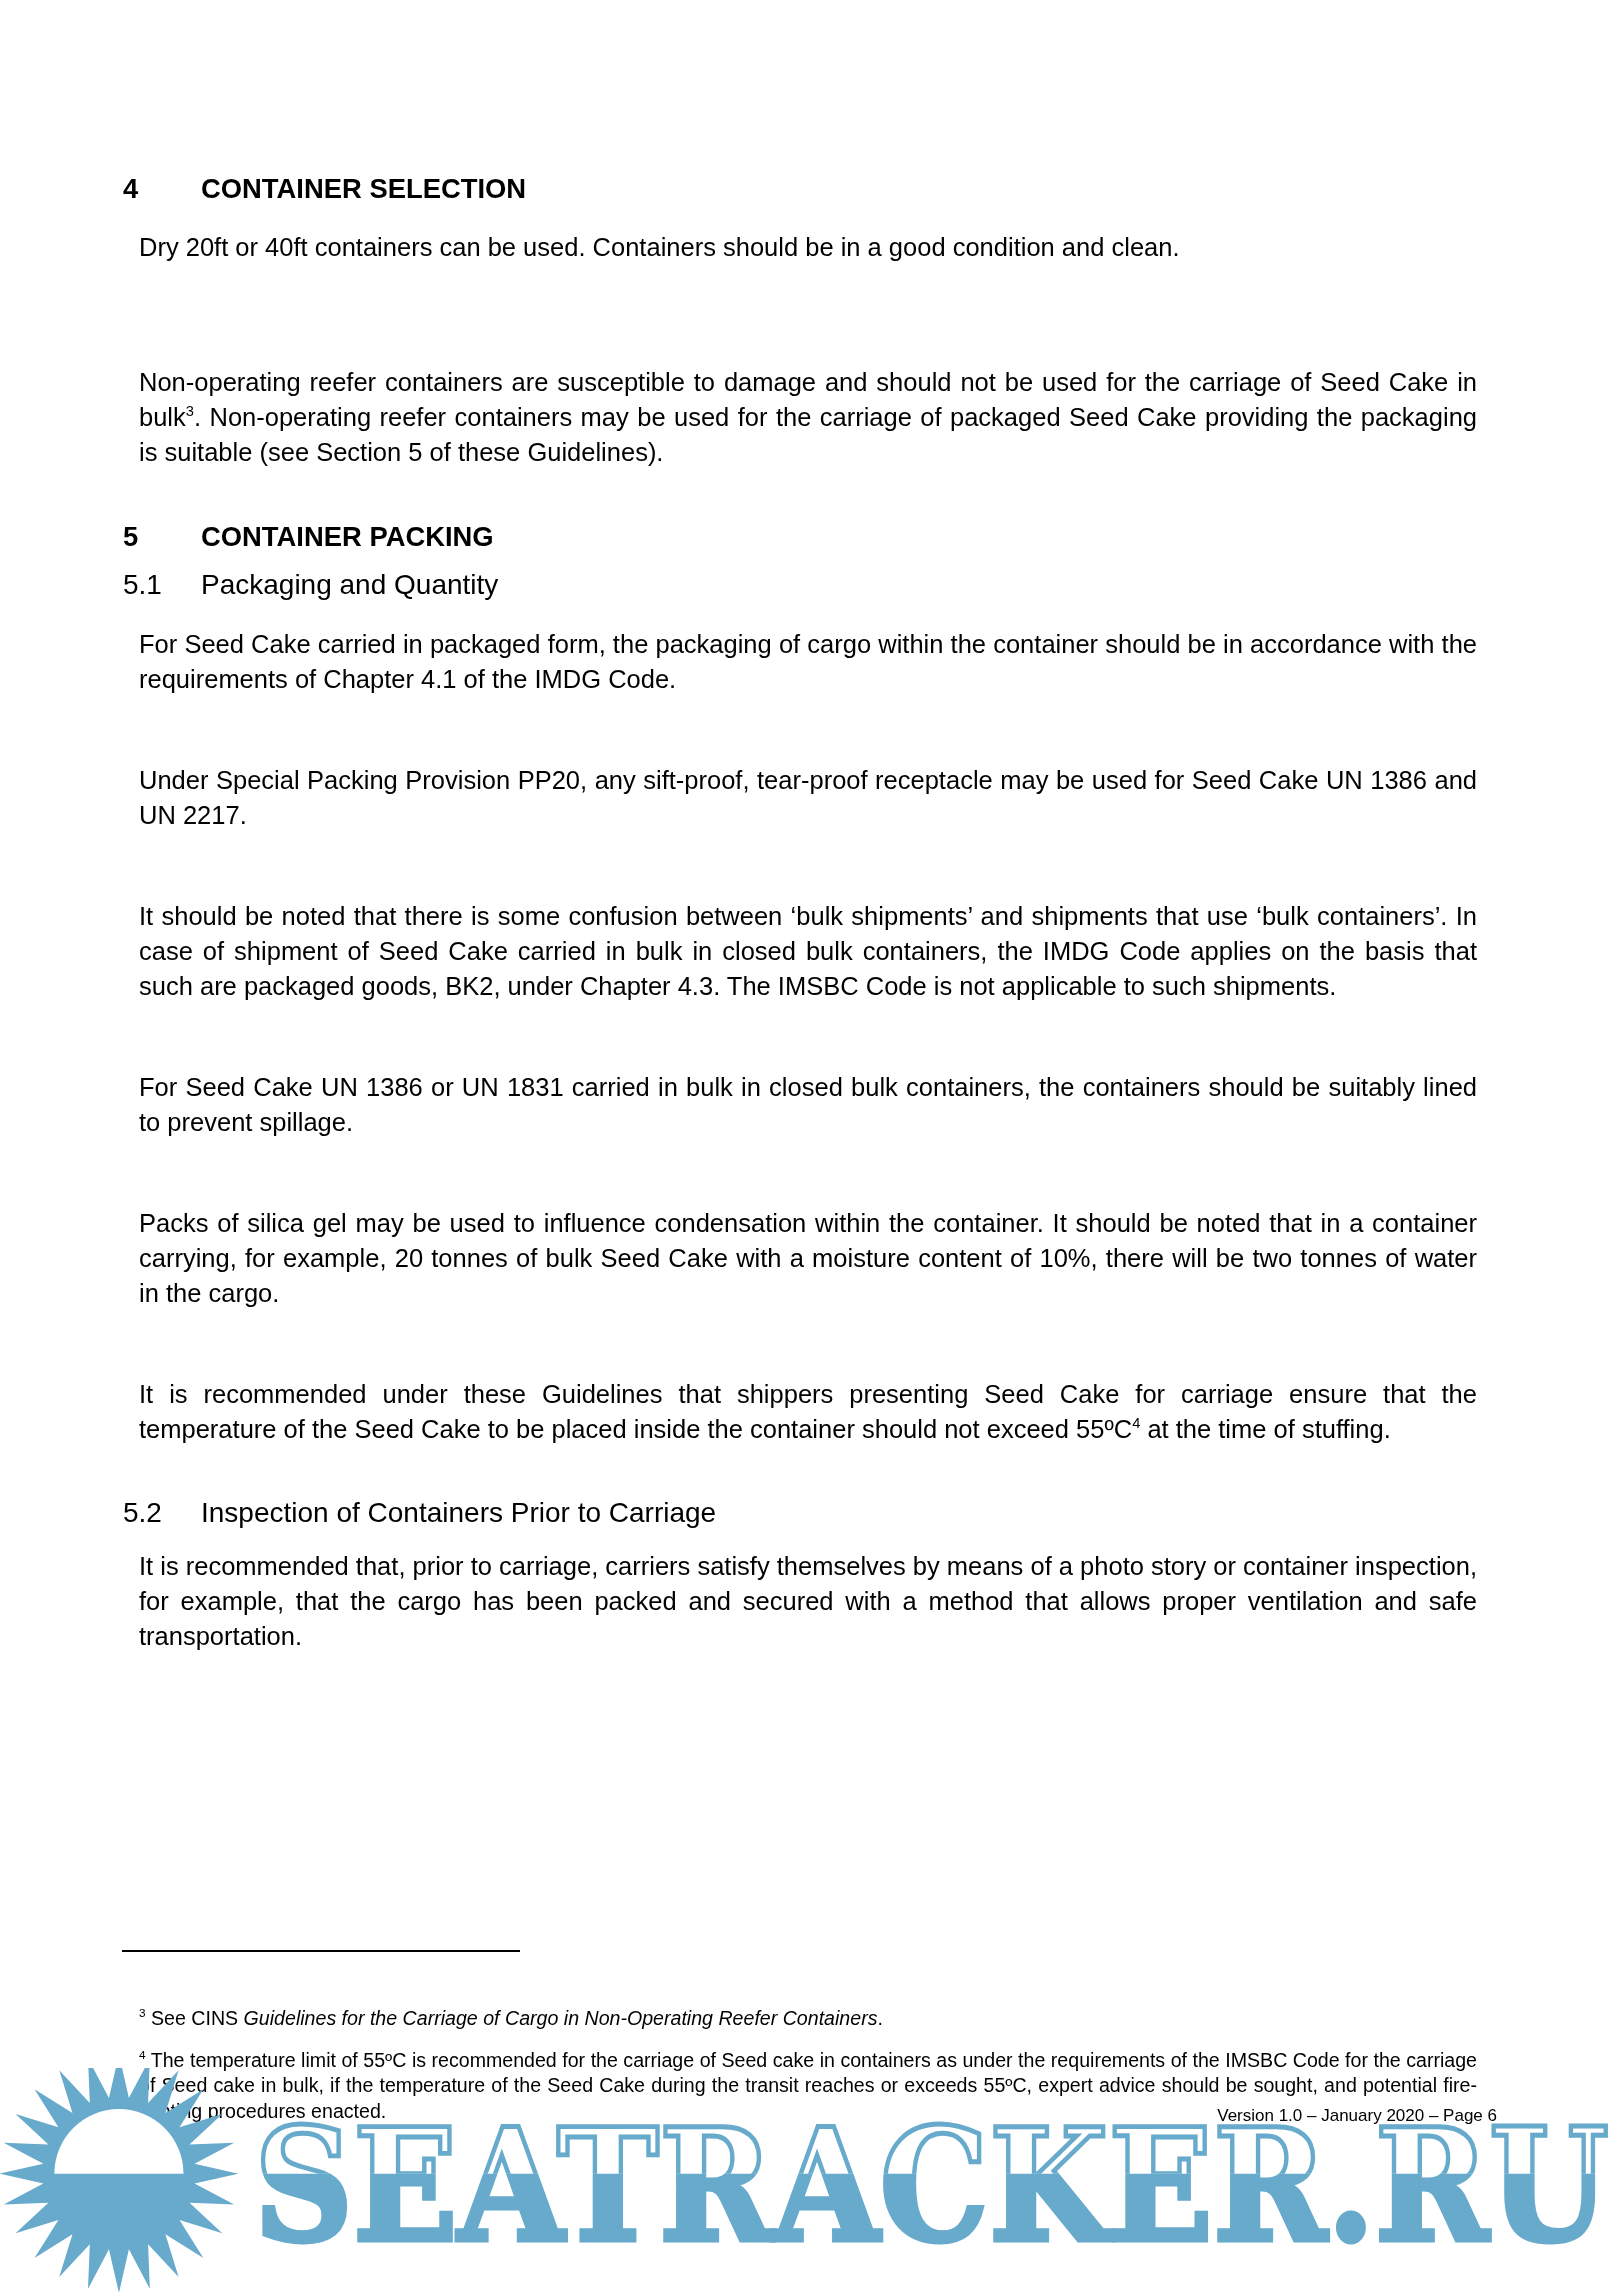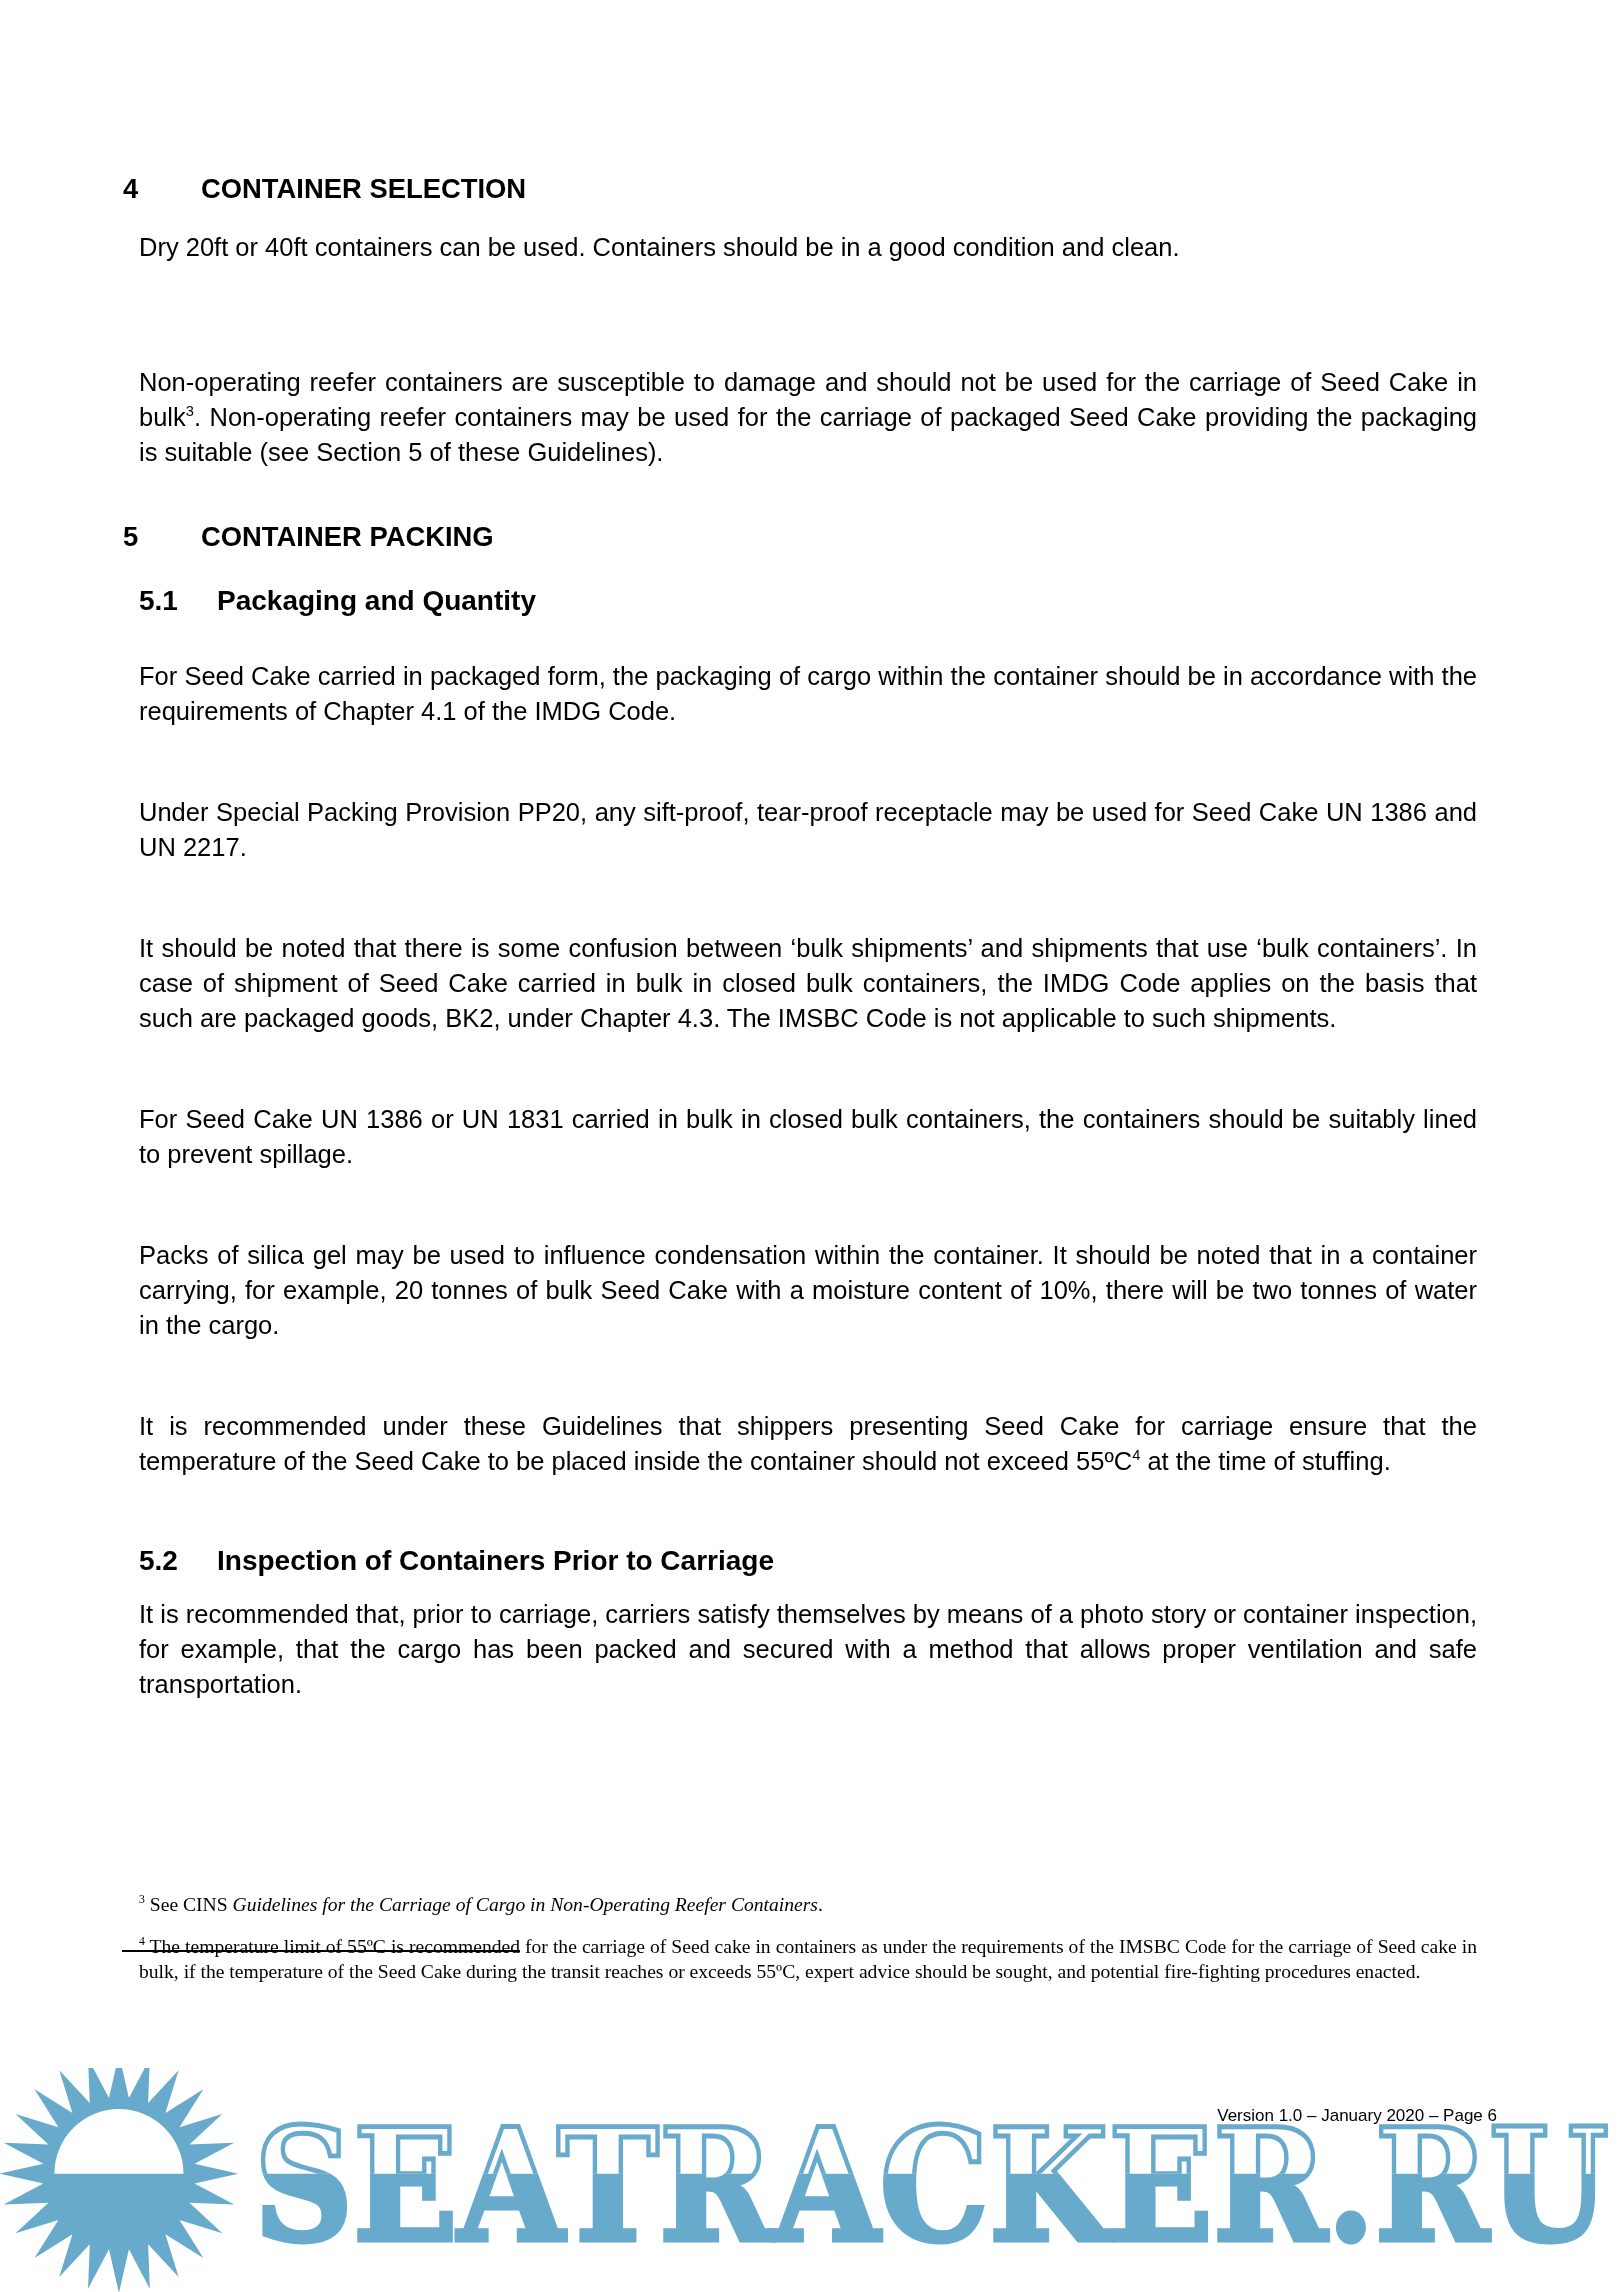--- a/index.html
+++ b/index.html
@@ -2,27 +2,27 @@
 <html><head>
 <meta charset="utf-8">
 <style>
   html, body { margin: 0; padding: 0; background: #ffffff; }
   body { width: 1621px; height: 2293px; position: relative; overflow: hidden;
          font-family: "Liberation Sans", sans-serif; color: #000; }
   .page { position: absolute; left: 123px; top: 169px; width: 1370px; }
   p { margin: 16px; font-size: 25.5px; line-height: 35px; text-align: justify; }
   .gap { height: 34px; }
   h1 { margin: 0; font-size: 27.4px; font-weight: bold; line-height: 39px; display: flex; }
-  h2 { margin: 16px; font-size: 28px; font-weight: bold; line-height: 41px; display: flex; }
+  h2 { margin: 0; font-size: 28px; font-weight: normal; line-height: 41px; display: flex; }
   .num1 { width: 78px; display: inline-block; }
   .num2 { width: 78px; display: inline-block; }
   .bold { font-weight: normal; }
   sup { font-size: 14.7px; line-height: 0; vertical-align: 9.8px; }
   .fn-rule { position: absolute; left: 122px; top: 1950px; width: 398px; height: 2px; background: #000; }
-  .footnotes { position: absolute; left: 123px; top: 1876px; width: 1370px; font-family: Liberation Serif, serif; }
+  .footnotes { position: absolute; left: 123px; top: 1990px; width: 1370px; }
   .footnotes p { font-size: 19.6px; line-height: 25.5px; }
   .footnotes sup { font-size: 11.8px; vertical-align: 7.8px; }
   .footer { position: absolute; right: 124px; top: 2100px; font-size: 17px; line-height: 31px; z-index: 3; }
   .watermark { position: absolute; left: 0; top: 2068px; width: 1621px; height: 224px; z-index: 2; pointer-events: none; }
 </style>
 </head>
 <body>
 
 <div class="page">
 

